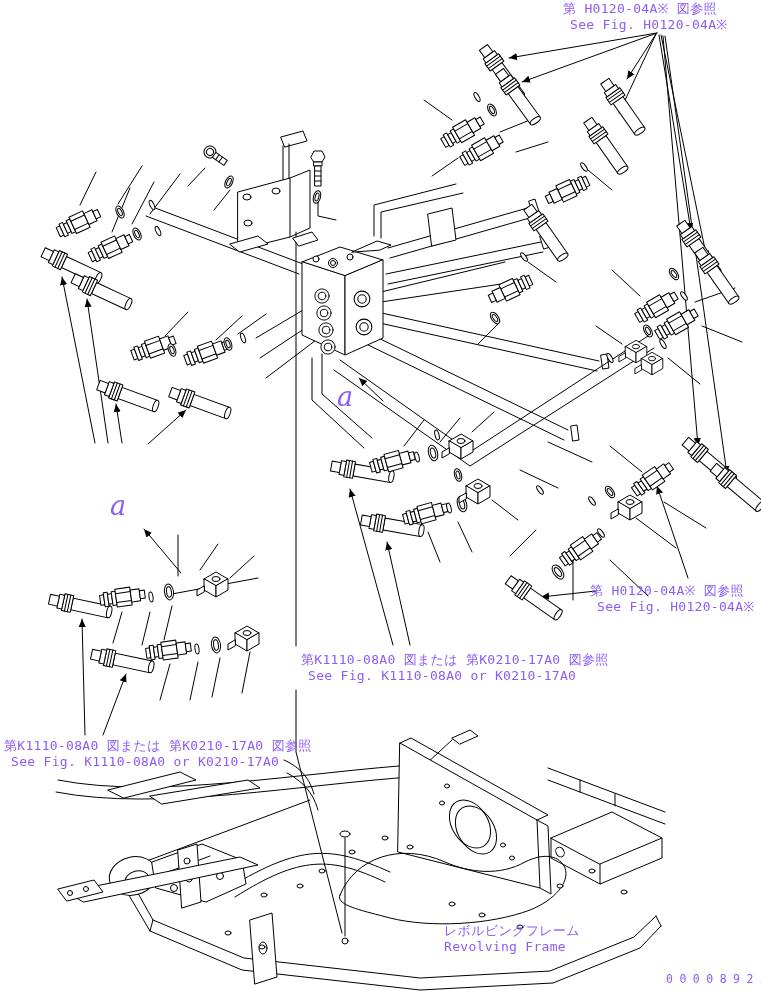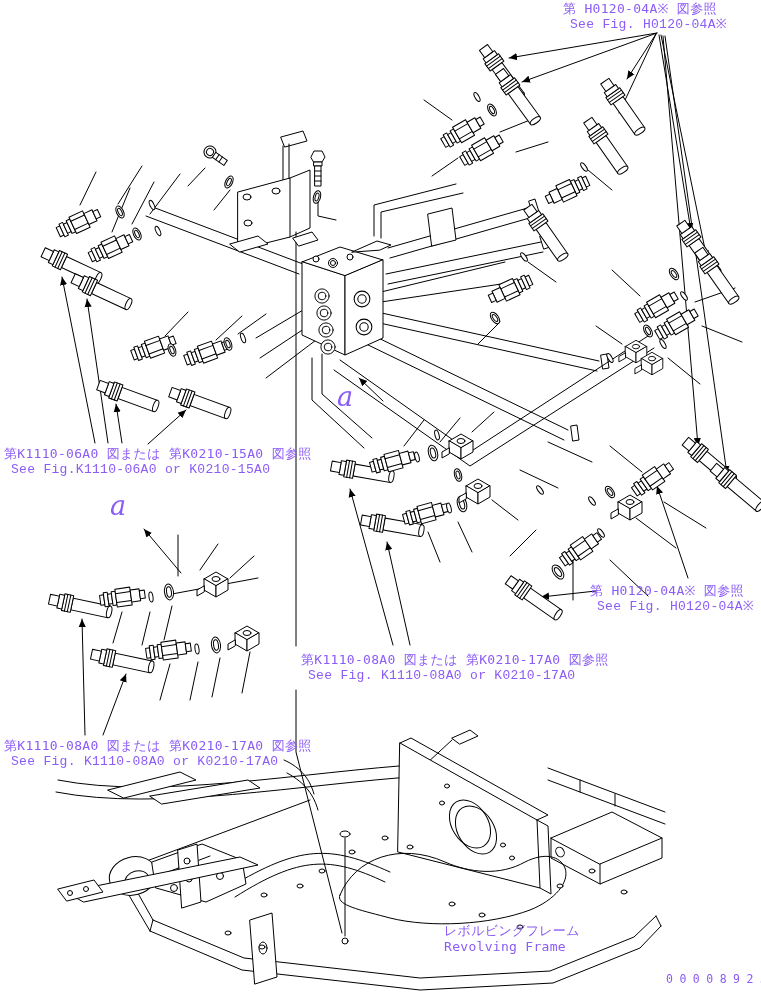--- a/index.html
+++ b/index.html
@@ -3,21 +3,21 @@
 <meta charset="utf-8">
 <style>
   html,body{margin:0;padding:0;background:#888;}
   #page{position:relative;width:761px;height:995px;background:#fff;overflow:hidden;
         font-family:"DejaVu Sans Mono",monospace;color:#8b5cf6;}
   #dwg{position:absolute;left:0;top:0;}
   #dwg *{stroke:#000;stroke-width:1;fill:none;stroke-linejoin:round;stroke-linecap:round;}
   #dwg .w{fill:#fff;}
   #dwg .ah{fill:#000;stroke:none;}
   .lbl{position:absolute;font-size:13px;line-height:16px;white-space:nowrap;letter-spacing:0.3px;}
-  .lbl .en{padding-left:7px;font-family:Liberation Mono, monospace;}
+  .lbl .en{padding-left:7px;}
   .amark{position:absolute;font-family:"DejaVu Serif",serif;font-style:italic;font-size:27px;line-height:27px;}
   .dnum{position:absolute;font-size:11.5px;letter-spacing:6.5px;}
 </style>
 </head>
 <body>
 
 <div id="page">
 
 <svg id="dwg" width="761" height="995" viewBox="0 0 761 995">
 <defs>
@@ -390,24 +390,20 @@
   <ellipse class="w" cx="345" cy="834" rx="5" ry="3"></ellipse>
   <circle class="w" cx="345" cy="941" r="3"></circle>
 </g>
 </svg>
 
 <div class="lbl" style="left:563px;top:1px">
   <div>第 H0120-04A※ 図参照</div>
   <div class="en">See Fig. H0120-04A※</div>
 </div>
 
-<div class="lbl" style="left:4px;top:446px">
-  <div>第K1110-06A0 図または 第K0210-15A0 図参照</div>
-  <div class="en">See Fig.K1110-06A0 or K0210-15A0</div>
-</div>
 
 <div class="lbl" style="left:590px;top:583px">
   <div>第 H0120-04A※ 図参照</div>
   <div class="en">See Fig. H0120-04A※</div>
 </div>
 
 <div class="lbl" style="left:301px;top:652px">
   <div>第K1110-08A0 図または 第K0210-17A0 図参照</div>
   <div class="en">See Fig. K1110-08A0 or K0210-17A0</div>
 </div>

